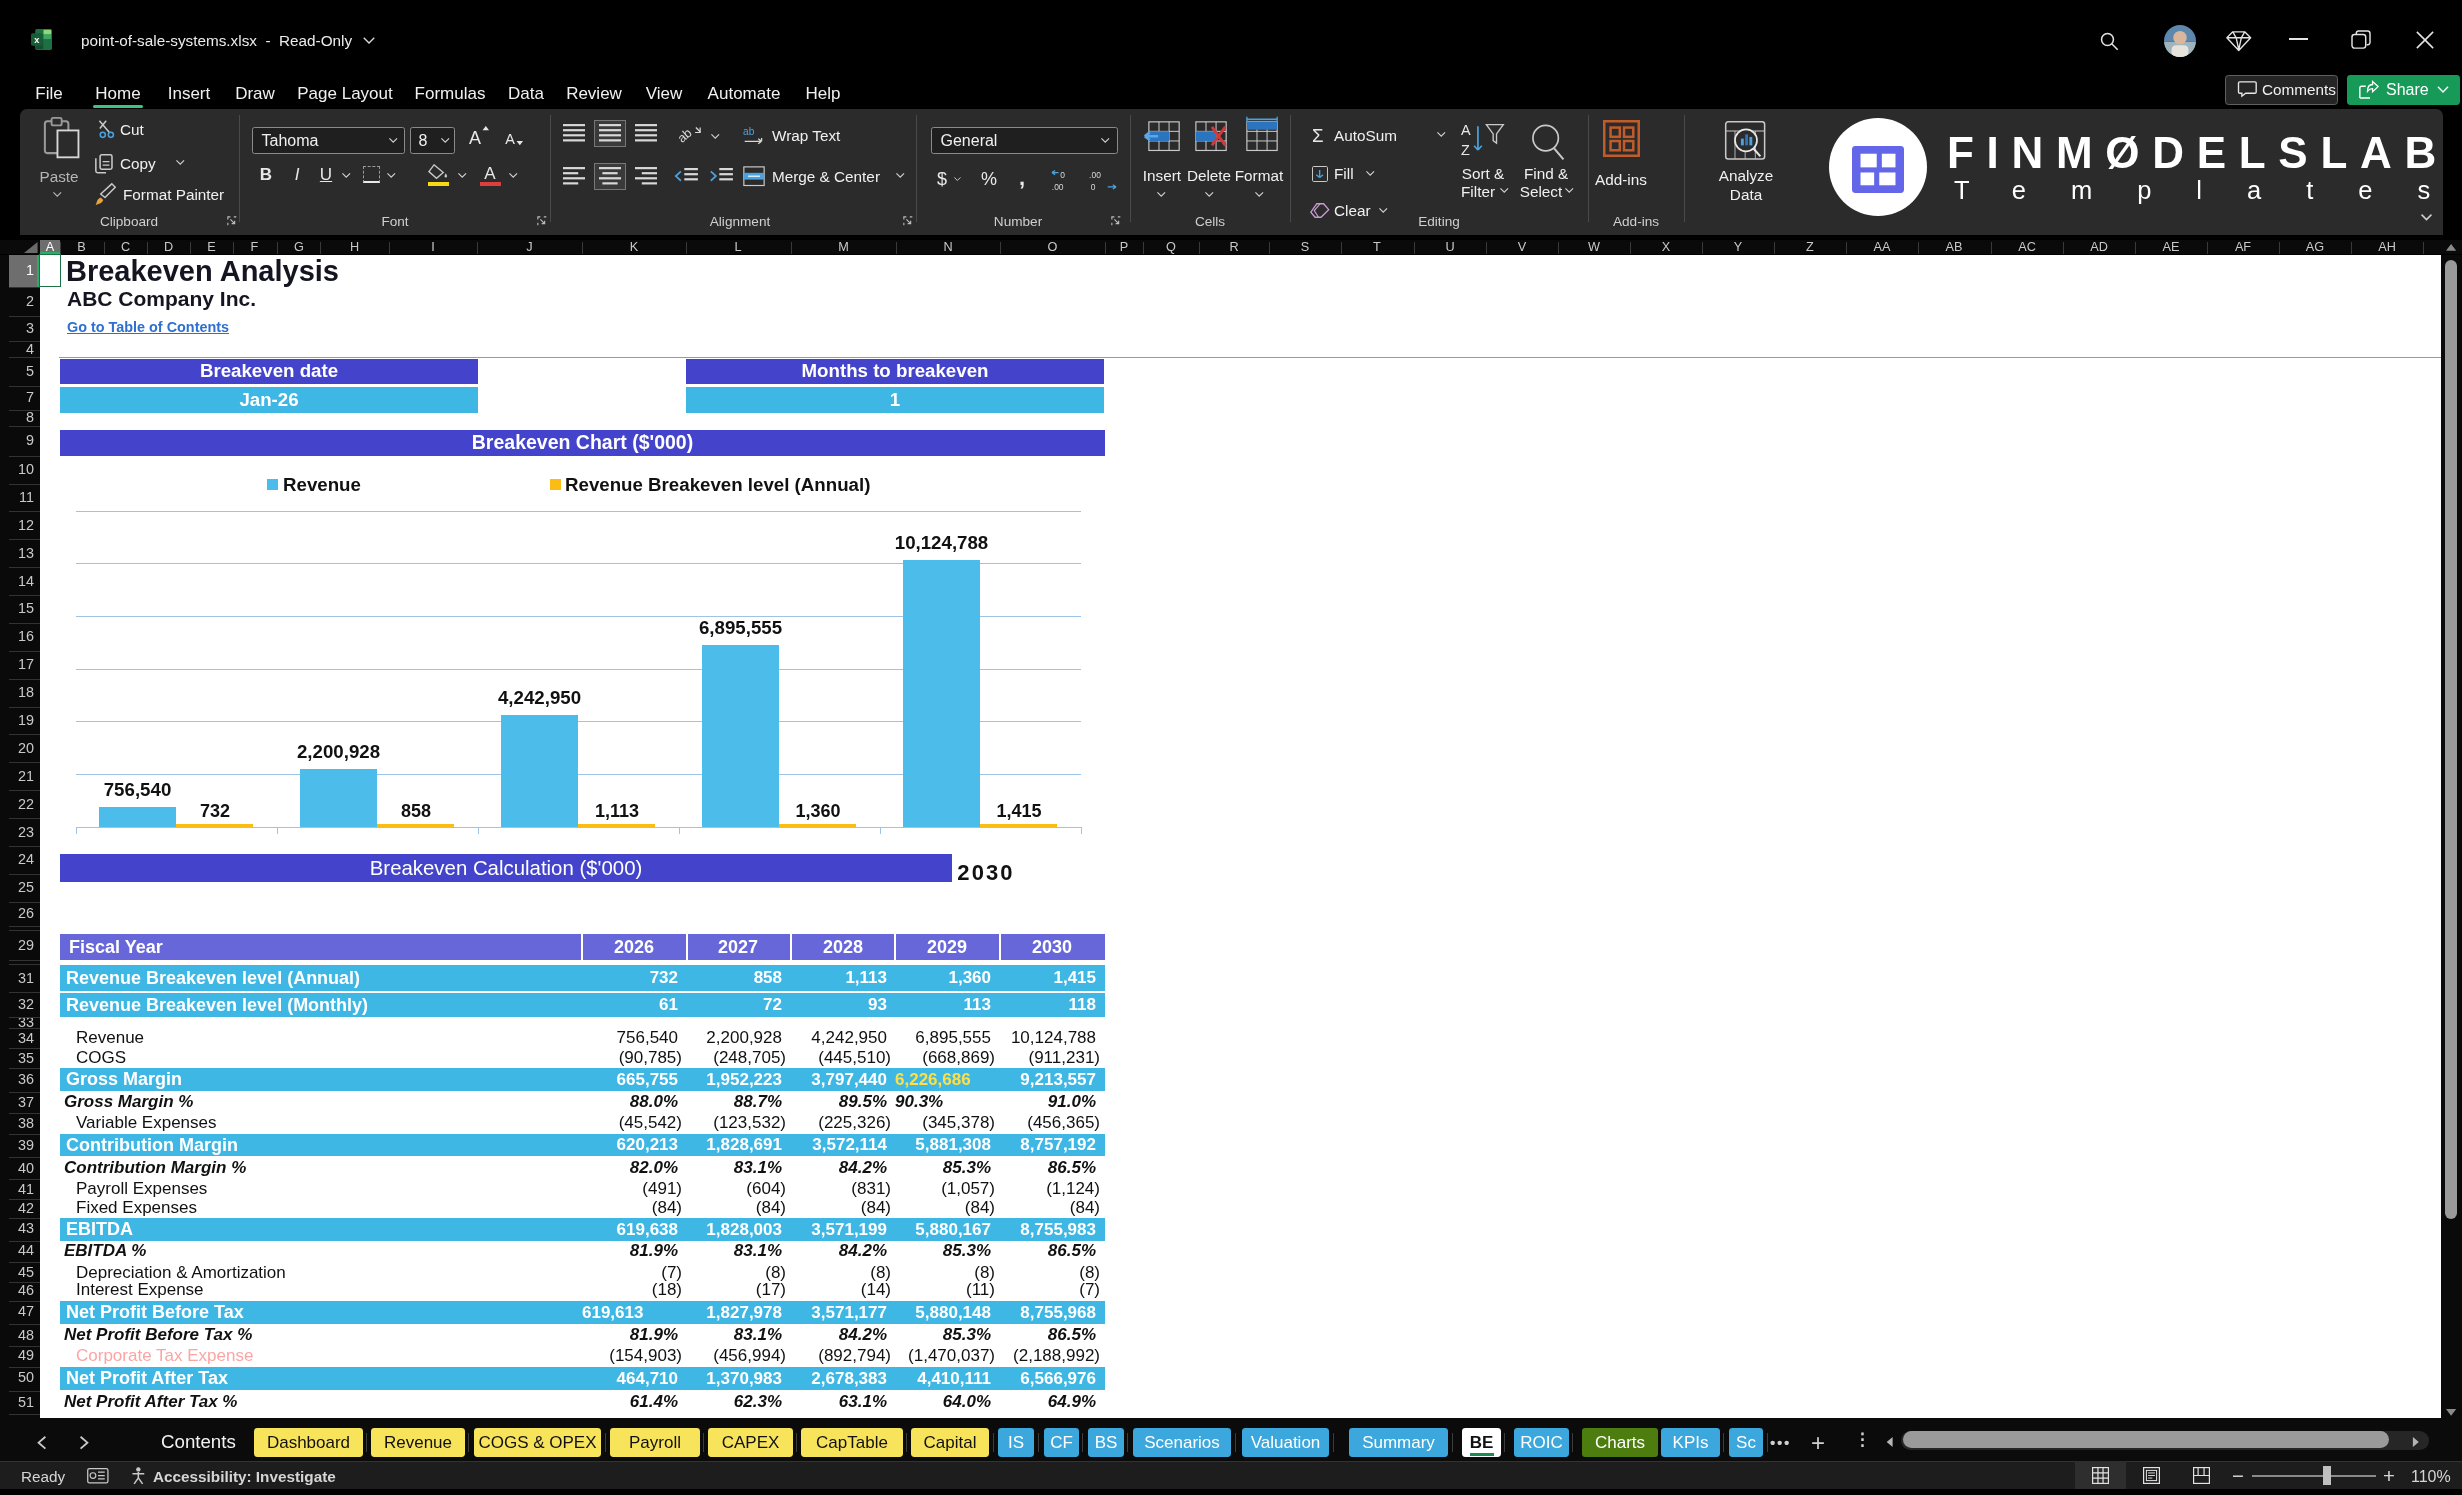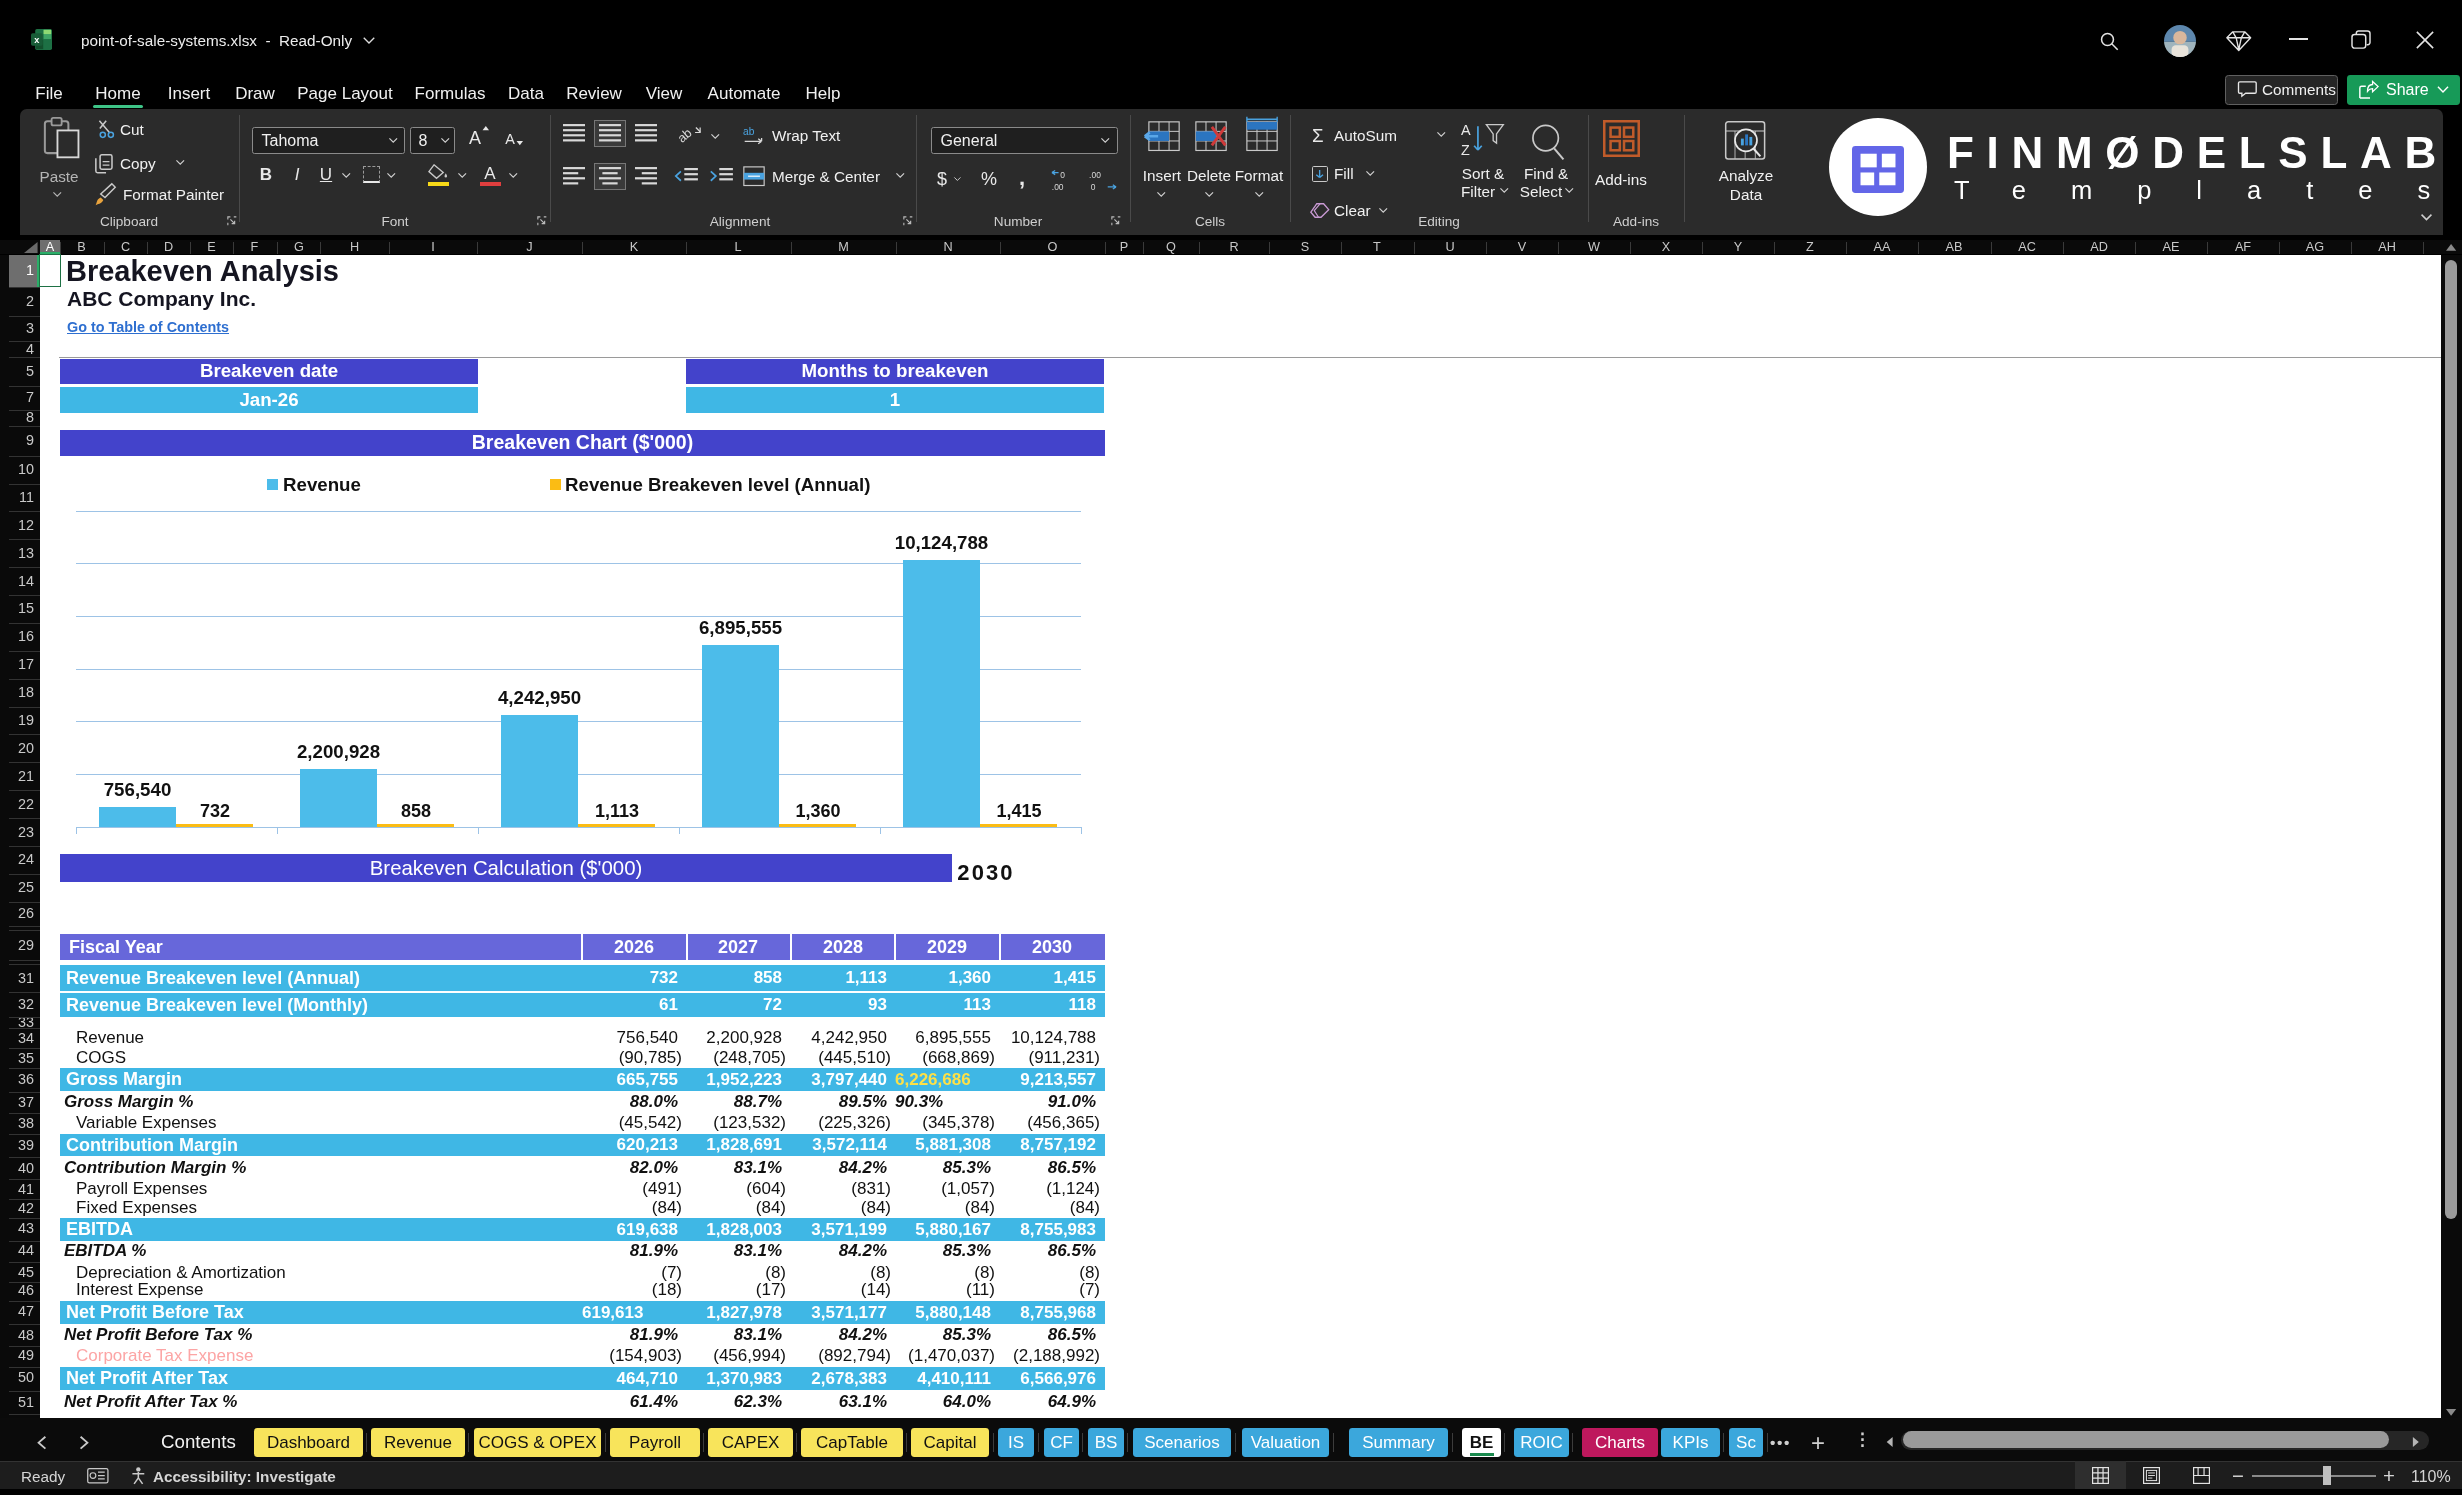--- a/index.html
+++ b/index.html
@@ -786,21 +786,21 @@
 <div class="a ct" style="left:1133px;top:1428px;width:98px;height:29px;border-radius:3.4px;background:#3ba7dc;color:#fff;font-size:17px;font-weight:normal;line-height:29px;overflow:hidden">Scenarios</div>
 <div class="a" style="left:1235px;top:1433px;width:0.8px;height:18.7px;background:#3c3c3c"></div>
 <div class="a ct" style="left:1242px;top:1428px;width:87px;height:29px;border-radius:3.4px;background:#3ba7dc;color:#fff;font-size:17px;font-weight:normal;line-height:29px;overflow:hidden">Valuation</div>
 <div class="a" style="left:1333px;top:1433px;width:0.8px;height:18.7px;background:#3c3c3c"></div>
 <div class="a ct" style="left:1349px;top:1428px;width:99px;height:29px;border-radius:3.4px;background:#3ba7dc;color:#fff;font-size:17px;font-weight:normal;line-height:29px;overflow:hidden">Summary</div>
 <div class="a" style="left:1452px;top:1433px;width:0.8px;height:18.7px;background:#3c3c3c"></div>
 <div class="a ct" style="left:1462px;top:1428px;width:39px;height:29px;border-radius:3.4px;background:#fff;color:#111;font-size:17px;font-weight:bold;line-height:29px;overflow:hidden">BE</div>
 <div class="a" style="left:1504px;top:1433px;width:0.8px;height:18.7px;background:#3c3c3c"></div>
 <div class="a ct" style="left:1514px;top:1428px;width:55px;height:29px;border-radius:3.4px;background:#3ba7dc;color:#fff;font-size:17px;font-weight:normal;line-height:29px;overflow:hidden">ROIC</div>
 <div class="a" style="left:1572px;top:1433px;width:0.8px;height:18.7px;background:#3c3c3c"></div>
-<div class="a ct" style="left:1582px;top:1428px;width:76px;height:29px;border-radius:3px;background:#be185d;color:#fff;font-size:17px;font-weight:normal;line-height:29px;overflow:hidden">Charts</div>
+<div class="a ct" style="left:1582px;top:1428px;width:76px;height:29px;border-radius:3px;background:#4d7c0f;color:#fff;font-size:17px;font-weight:normal;line-height:29px;overflow:hidden">Charts</div>
 <div class="a" style="left:1661px;top:1433px;width:0.8px;height:18.7px;background:#3c3c3c"></div>
 <div class="a ct" style="left:1661px;top:1428px;width:59px;height:29px;border-radius:3.4px;background:#3ba7dc;color:#fff;font-size:17px;font-weight:normal;line-height:29px;overflow:hidden">KPIs</div>
 <div class="a" style="left:1723px;top:1433px;width:0.8px;height:18.7px;background:#3c3c3c"></div>
 <div class="a ct" style="left:1729px;top:1428px;width:34px;height:29px;border-radius:3.4px;background:#3ba7dc;color:#fff;font-size:17px;font-weight:normal;line-height:29px;overflow:hidden">Sc</div>
 <div class="a" style="left:1767px;top:1433px;width:0.8px;height:18.7px;background:#3c3c3c"></div>
 <div class="a" style="left:1470px;top:1453px;width:24px;height:2.5px;background:#1a8a4e"></div>
 <div class="a" style="left:1770px;top:1434px;font-size:15.3px;color:#cfcfcf;letter-spacing:1.7px;font-weight:bold">•••</div>
 <div class="a" style="left:1811px;top:1429px;font-size:24px;color:#cfcfcf;font-weight:300">+</div>
 <div class="a" style="left:1854px;top:1429px;font-size:17px;color:#cfcfcf;font-weight:bold">⋮</div>
 <svg class="a" style="left:1885px;top:1436px" width="8.5" height="12" viewBox="0 0 10 14">

